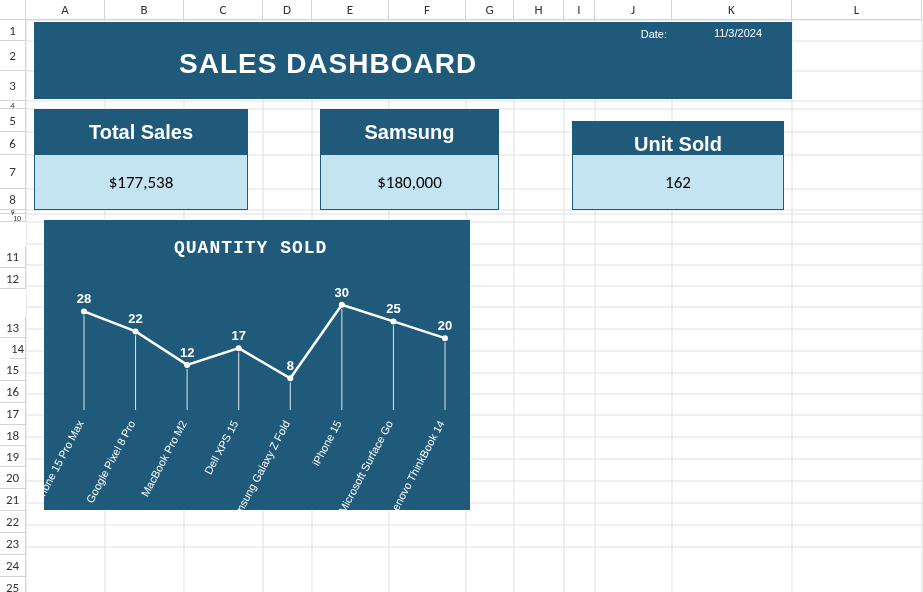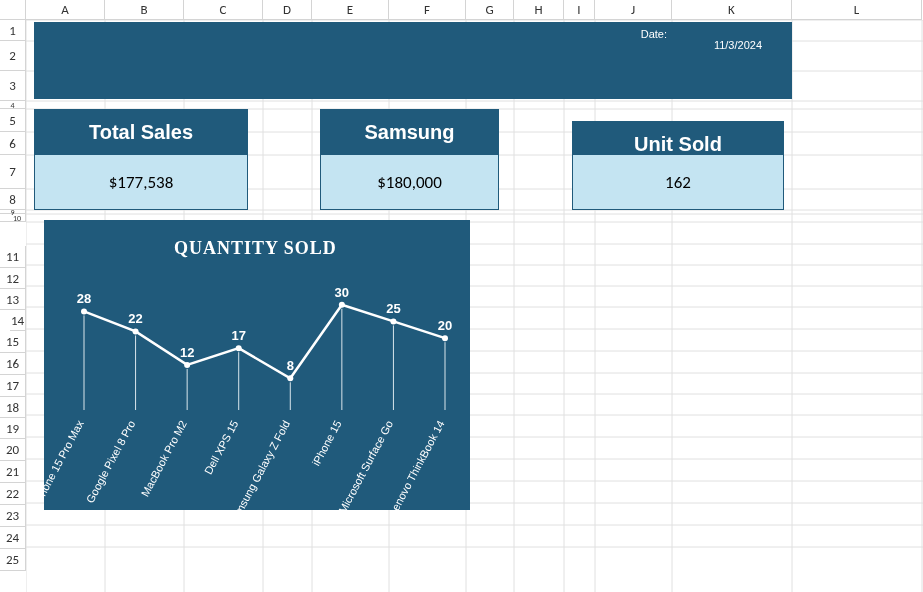--- a/index.html
+++ b/index.html
@@ -106,21 +106,21 @@
   }
   .chart-box {
     position:absolute;
     background:#205a7b;
   }
   .chart-title {
     position:absolute;
     color:#fff;
     font-weight:800;
     letter-spacing:1px;
-    font-family:Liberation Serif, serif;
+    font-family:Liberation Mono, monospace;
   }
   .chart-svg { position:absolute; }
   .cat-label {
     fill:#fff;
     font-size:11px;
     font-family:"Segoe UI",Arial,sans-serif;
     text-anchor:end;
   }
   .data-label {
     fill:#fff;
@@ -155,21 +155,21 @@
     <div style="height: 30px;">3</div>
     <div style="height: 8px; font-size: 8px;">4</div>
     <div style="height: 23px;">5</div>
     <div style="height: 23px;">6</div>
     <div style="height: 34px;">7</div>
     <div style="height: 21px;">8</div>
     <div style="height: 4px; font-size: 8px;">9</div>
     <div style="height: 8px; font-size: 8px; padding-left: 9px;">10</div>
     <div style="height: 22px; margin-top: 24px;">11</div>
     <div style="height: 21px;">12</div>
-    <div style="height: 21px;">13</div>
+    <div style="height: 21px; margin-top: 28px;">13</div>
     <div style="height: 21px; margin-left: 10px;">14</div>
     <div style="height: 22px;">15</div>
     <div style="height: 22px;">16</div>
     <div style="height: 22px;">17</div>
     <div style="height: 21px;">18</div>
     <div style="height: 21px;">19</div>
     <div style="height: 22px;">20</div>
     <div style="height: 22px;">21</div>
     <div style="height: 22px;">22</div>
     <div style="height: 22px;">23</div>
@@ -215,22 +215,23 @@
       <line x1="0" y1="417" x2="897" y2="417"></line>
       <line x1="0" y1="439" x2="897" y2="439"></line>
       <line x1="0" y1="461" x2="897" y2="461"></line>
       <line x1="0" y1="483" x2="897" y2="483"></line>
       <line x1="0" y1="505" x2="897" y2="505"></line>
       <line x1="0" y1="527" x2="897" y2="527"></line>
     </svg>
 
   
   <div id="banner" class="header-banner" style="left: 8px; top: 2px; width: 758px; height: 77px;">
+    <span id="banner-title" class="title-text" style="position: absolute; font-size: 28px; left: 145px; top: 25.5px;">SALES DASHBOARD</span>
     <span id="date-label" class="date-label" style="right: 125px; top: 6px;">Date:</span>
-    <span id="date-value" class="date-value" style="right: 30px; top: 17px;">11/3/2024</span>
+    <span id="date-value" class="date-value" style="right: 30px; top: 5px;">11/3/2024</span>
   </div>
 
   <div id="kpi-area">
       <div class="kpi-header" style="left: 8px; top: 89px; width: 214px; height: 46px;">Total Sales</div>
       <div class="kpi-value" style="left: 8px; top: 135px; width: 214px; height: 55px;">$177,538</div>
       <div class="kpi-header" style="left: 294px; top: 89px; width: 179px; height: 46px;">Samsung</div>
       <div class="kpi-value" style="left: 294px; top: 135px; width: 179px; height: 55px;">$180,000</div>
       <div class="kpi-header" style="left: 546px; top: 101px; width: 212px; height: 46px;">Unit Sold</div>
       <div class="kpi-value" style="left: 546px; top: 135px; width: 212px; height: 55px;">162</div>
     </div>

